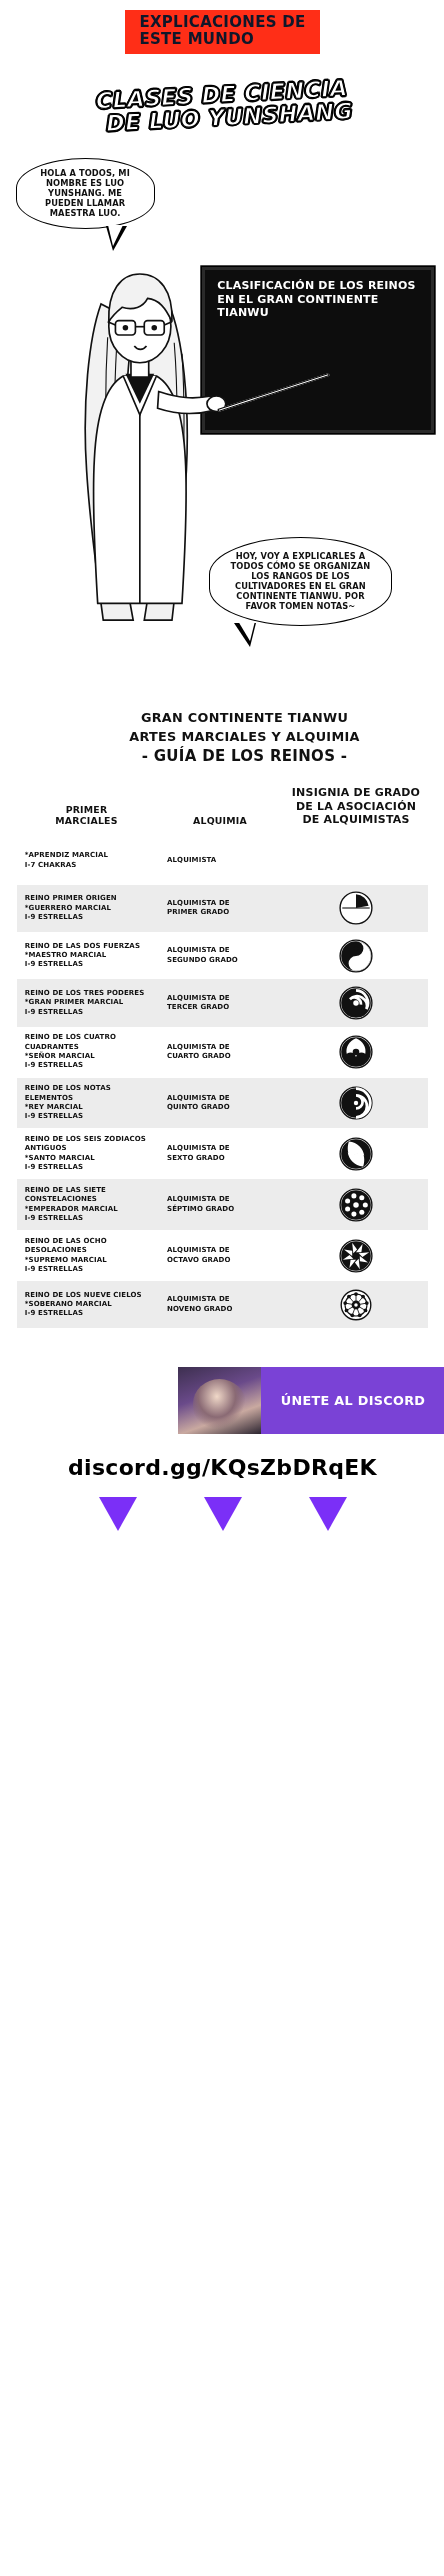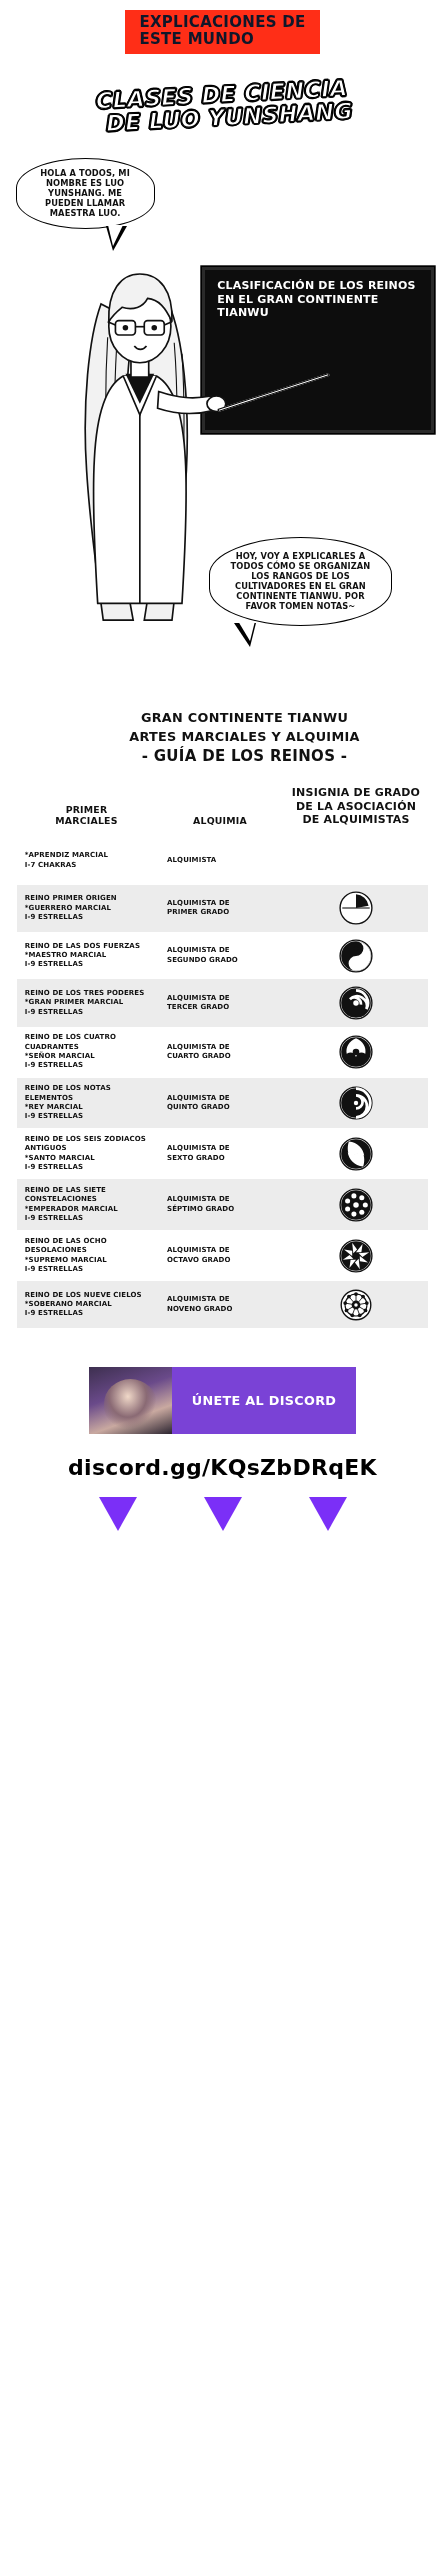--- a/index.html
+++ b/index.html
@@ -216,21 +216,21 @@
     margin: 0 auto;
     position: relative;
   }
   .insignia svg { display: block; }
 
   
   .discord-wrap {
     width: 445px;
     margin-top: 39px;
     display: flex;
-    justify-content: center;
+    justify-content: flex-end;
   }
   .discord-card {
     width: 267px;
     height: 67px;
     background: #7a42d6;
     display: flex;
     align-items: center;
     overflow: hidden;
   }
   .discord-thumb {

